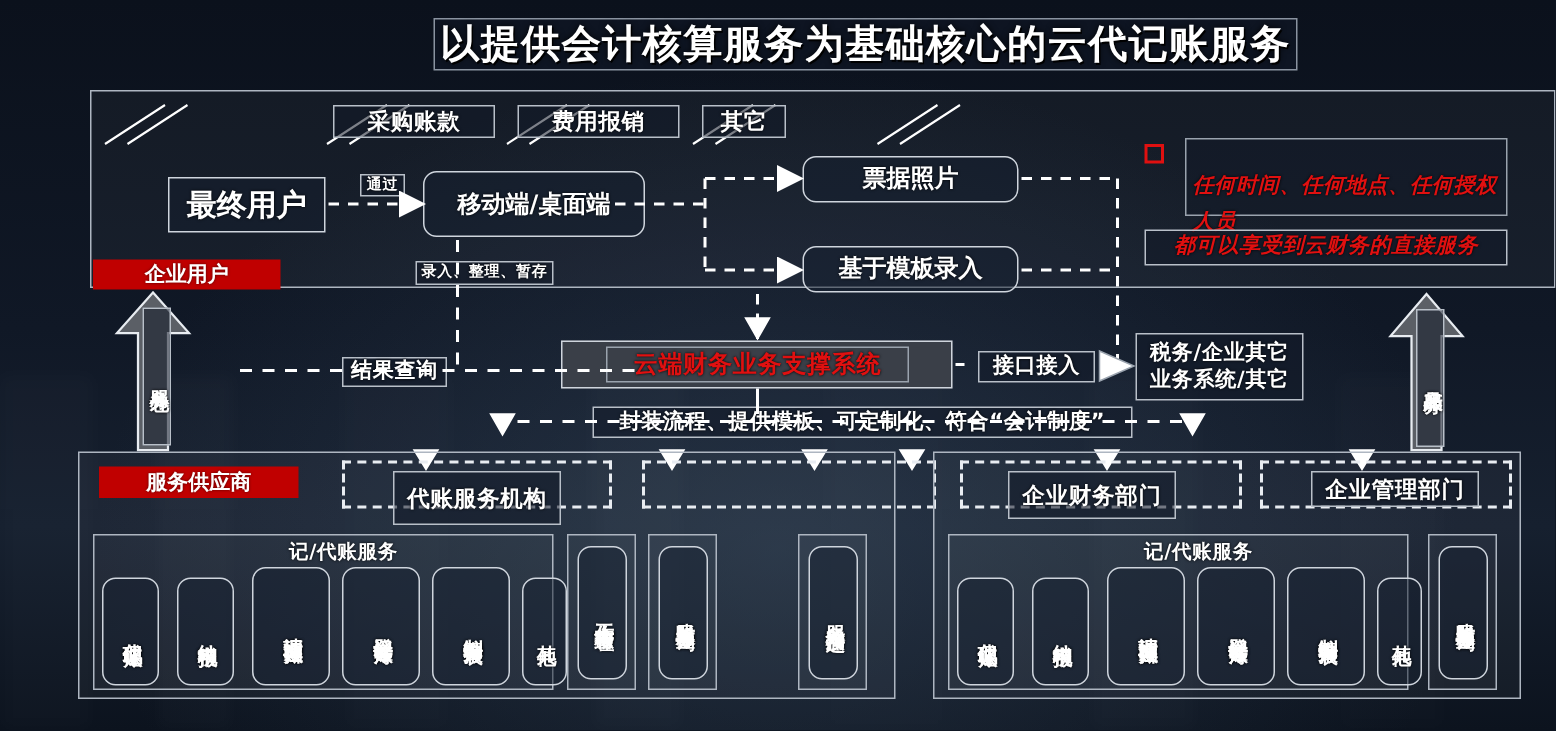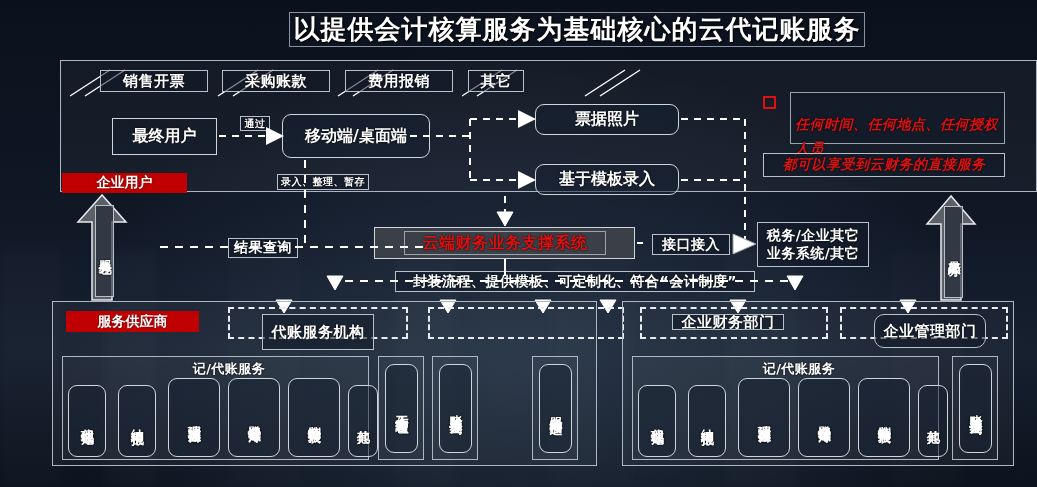--- a/index.html
+++ b/index.html
@@ -81,26 +81,25 @@
   <svg class="overlay">
     <g stroke="#ffffff" stroke-width="1.4" fill="none">
       <path d="M70,96 L110,70 M85,96 L125,70"></path>
       <path d="M218,96 L258,70 M233,96 L273,70"></path>
       <path d="M338,96 L378,70 M353,96 L393,70"></path>
       <path d="M462,96 L502,70 M477,96 L517,70"></path>
       <path d="M585,96 L625,70 M600,96 L640,70"></path>
     </g>
   </svg>
 
-  <div class="chip" style="left:100px;top:70px;width:108px;height:22px;font-size:15px;">销售开票</div>
   <div class="chip" style="left:222px;top:70px;width:108px;height:22px;font-size:15px;">采购账款</div>
   <div class="chip" style="left:345px;top:70px;width:108px;height:22px;font-size:15px;">费用报销</div>
   <div class="chip" style="left:468px;top:70px;width:56px;height:22px;font-size:15px;">其它</div>
 
-  <div class="box" style="left:112px;top:118px;width:105px;height:37px;font-size:16px;">最终用户</div>
+  <div class="box" style="left:112px;top:118px;width:105px;height:37px;font-size:20px;">最终用户</div>
 
   <div class="chip" style="left:240px;top:116px;width:30px;height:15px;font-size:10px;">通过</div>
 
   <div class="box round" style="left:282px;top:114px;width:148px;height:44px;font-size:16px;padding:0 4px;">移动端/桌面端</div>
 
   <div class="chip" style="left:277px;top:174px;width:92px;height:16px;font-size:10px;">录入、整理、暂存</div>
 
   <div class="box round" style="left:535px;top:104px;width:144px;height:31px;font-size:16px;">票据照片</div>
 
   <div class="box round" style="left:535px;top:164px;width:144px;height:31px;font-size:16px;">基于模板录入</div>
@@ -213,24 +212,24 @@
 
   <div class="frame" style="left:432px;top:356px;width:46px;height:104px;"></div>
   <div class="box round vert" style="left:439px;top:364px;width:33px;height:89px;font-size:13px;">账目与服务查询</div>
 
   <div class="frame" style="left:532px;top:356px;width:46px;height:104px;"></div>
   <div class="box round vert" style="left:539px;top:364px;width:33px;height:89px;font-size:13px;">服务对接沟通</div>
 
   <div class="frame" style="left:622px;top:301px;width:392px;height:165px;"></div>
 
   <div class="frame-dash" style="left:640px;top:307px;width:188px;height:32px;"></div>
-  <div class="chip" style="left:672px;top:314px;width:112px;height:16px;font-size:15px;">企业财务部门</div>
+  <div class="chip" style="left:672px;top:314px;width:112px;height:32px;font-size:15px;">企业财务部门</div>
 
   <div class="frame-dash" style="left:840px;top:307px;width:168px;height:32px;"></div>
-  <div class="chip" style="left:874px;top:314px;width:112px;height:34px;font-size:15px;border-radius:10px;">企业管理部门</div>
+  <div class="chip" style="left:874px;top:314px;width:112px;height:24px;font-size:15px;">企业管理部门</div>
 
   <div class="frame" style="left:632px;top:356px;width:307px;height:104px;"></div>
   <div class="chip" style="left:756px;top:360px;width:86px;height:18px;font-size:13px;border:none;background:none;">记/代账服务</div>
 
   <div class="box round vert" style="left:638px;top:385px;width:38px;height:72px;font-size:13px;">代理记账</div>
   <div class="box round vert" style="left:688px;top:385px;width:38px;height:72px;font-size:13px;">纳税申报</div>
   <div class="box round vert" style="left:738px;top:378px;width:52px;height:79px;font-size:13px;">清理往期账目</div>
   <div class="box round vert" style="left:798px;top:378px;width:52px;height:79px;font-size:13px;">登记会计账簿</div>
   <div class="box round vert" style="left:858px;top:378px;width:52px;height:79px;font-size:13px;">编制会计报表</div>
   <div class="box round vert" style="left:918px;top:385px;width:30px;height:72px;font-size:13px;">其他</div>

